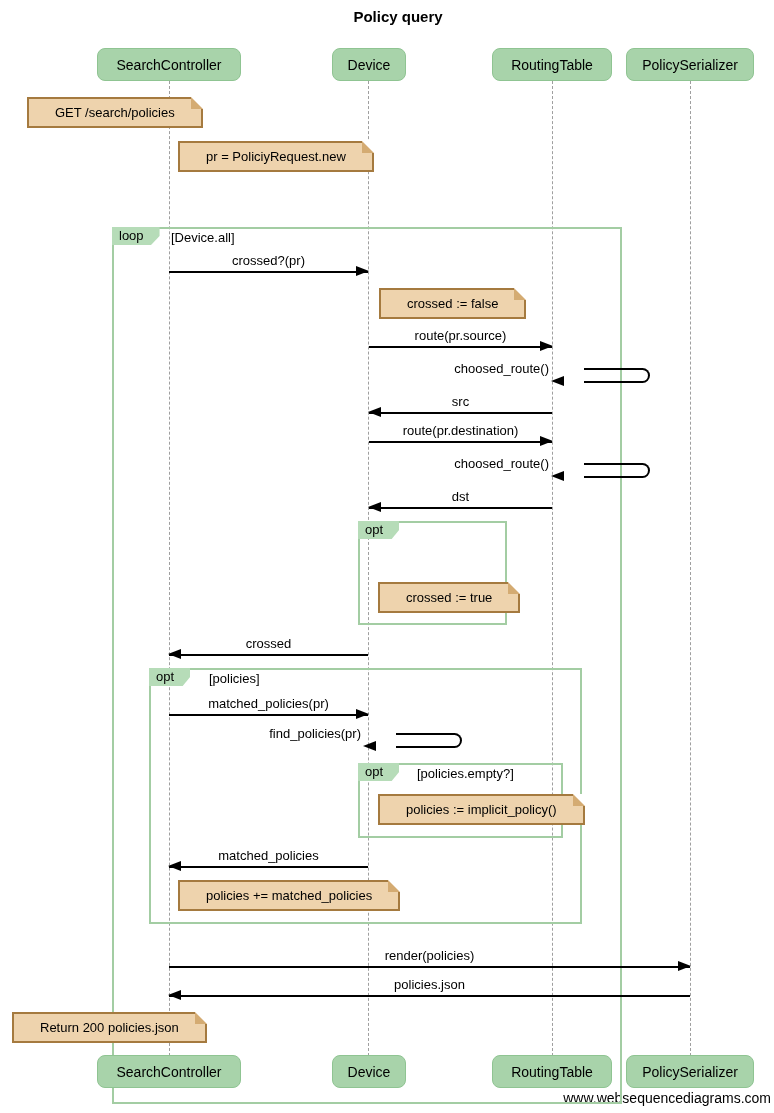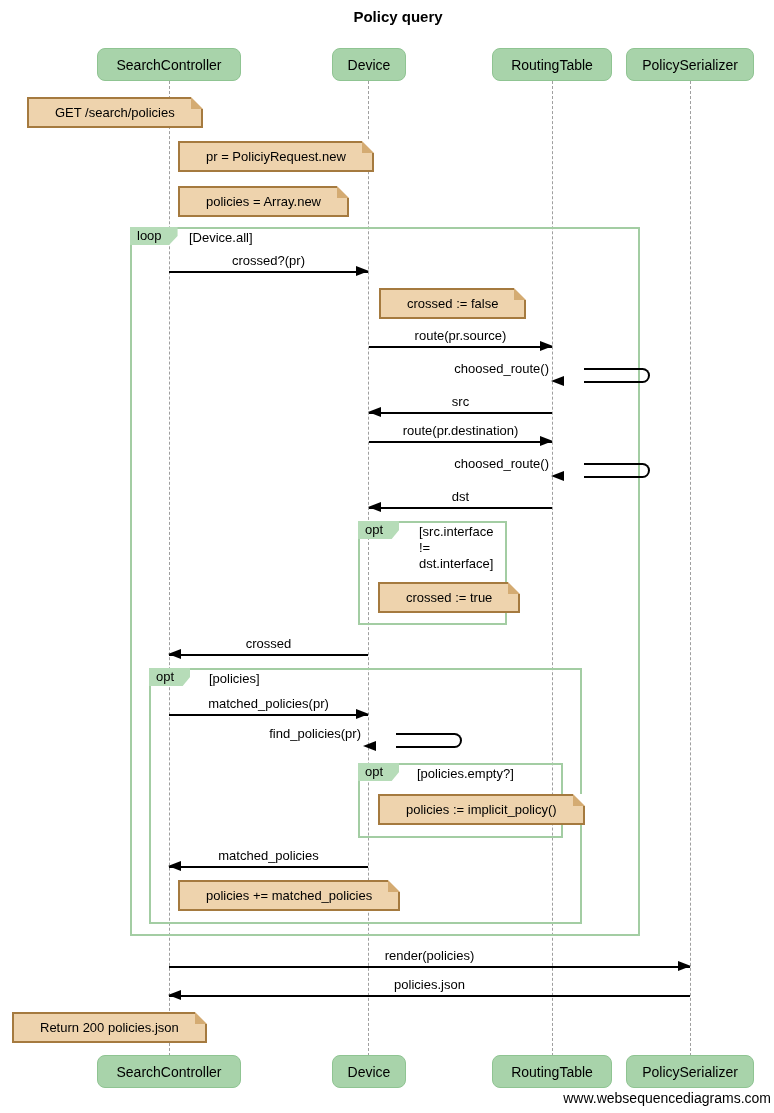--- a/index.html
+++ b/index.html
@@ -59,42 +59,38 @@
 
 <div id="canvas">
 
   <div class="title">Policy query</div>
 
   <div class="lifeline" style="left:169px"></div>
   <div class="lifeline" style="left:368px"></div>
   <div class="lifeline" style="left:552px"></div>
   <div class="lifeline" style="left:690px"></div>
 
-  <div class="frame" style="left:130px;top:227px;width:510px;height:709px">
+  <div class="frame" style="left:112px;top:227px;width:510px;height:877px">
     <div class="frame-tab">loop</div>
     <div class="frame-cond" style="left:57px">[Device.all]</div>
   </div>
   <div class="frame" style="left:358px;top:521px;width:149px;height:104px">
     <div class="frame-tab">opt</div>
-    <div class="frame-cond" style="left:59px">[src.interface
-!=
-dst.interface]</div>
   </div>
   <div class="frame" style="left:149px;top:668px;width:433px;height:256px">
     <div class="frame-tab">opt</div>
     <div class="frame-cond" style="left:58px">[policies]</div>
   </div>
   <div class="frame" style="left:358px;top:763px;width:205px;height:75px">
     <div class="frame-tab">opt</div>
     <div class="frame-cond" style="left:57px">[policies.empty?]</div>
   </div>
 
   <div class="note" style="left:27px;top:97px">GET /search/policies</div>
   <div class="note" style="left:178px;top:141px">pr = PoliciyRequest.new</div>
-  <div class="note" style="left:178px;top:186px">policies = Array.new</div>
   <div class="note" style="left:379px;top:288px">crossed := false</div>
   <div class="note" style="left:378px;top:582px">crossed := true</div>
   <div class="note" style="left:378px;top:794px">policies := implicit_policy()</div>
   <div class="note" style="left:178px;top:880px">policies += matched_policies</div>
   <div class="note" style="left:12px;top:1012px">Return 200 policies.json</div>
 
   <div class="msg" style="left:169px;top:272px;width:199px">
     <div class="msg-label">crossed?(pr)</div>
     <div class="msg-line"></div>
     <div class="arrow-r"></div>

